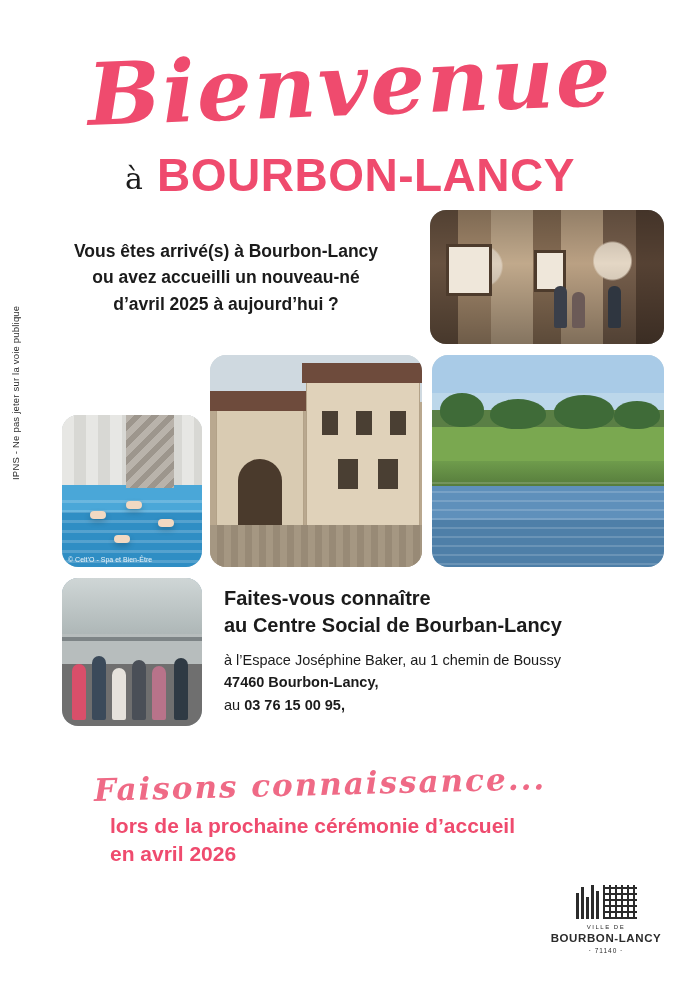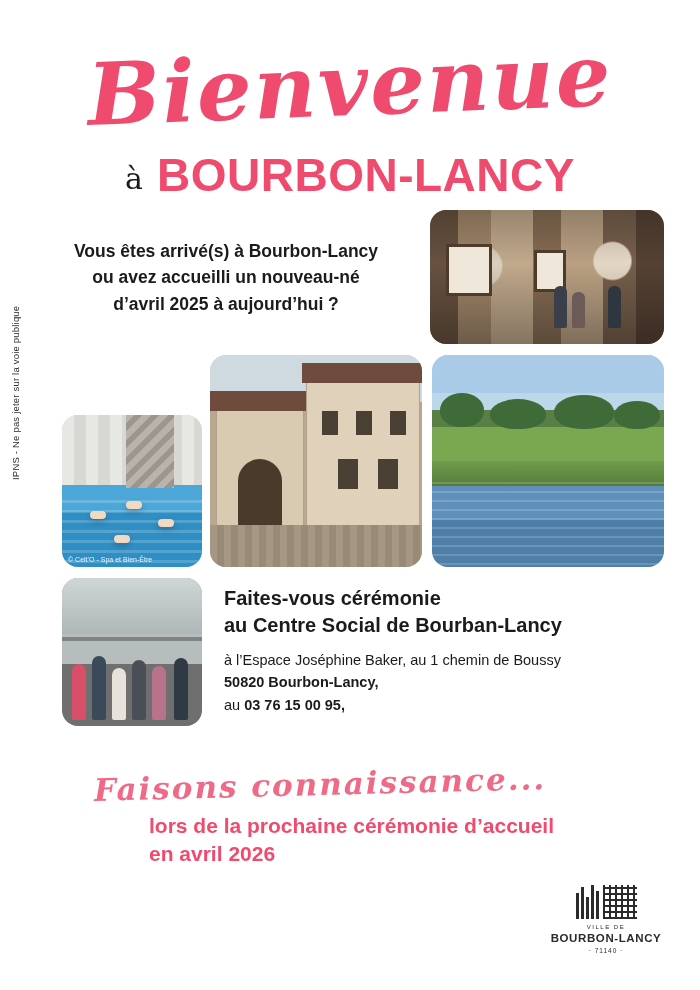--- a/index.html
+++ b/index.html
@@ -255,21 +255,21 @@
   .closing-sub {
     position: absolute;
     left: 110px;
     top: 812px;
     width: 540px;
     font-size: 21px;
     font-weight: bold;
     line-height: 1.35;
     color: #ef4b6e;
   }
-  .closing-sub span { display: block; margin-left: 39px; }
+  .closing-sub span { display: block; }
 
   
   .logo {
     position: absolute;
     right: 38px;
     bottom: 36px;
     width: 112px;
     text-align: center;
     color: #2b2b2b;
   }
@@ -387,26 +387,26 @@
       <div class="person" style="left:30px; height:64px; background:#3b4a5a;"></div>
       <div class="person" style="left:50px; height:52px; background:#e6e2dc;"></div>
       <div class="person" style="left:70px; height:60px; background:#4a4f57;"></div>
       <div class="person" style="left:90px; height:54px; background:#b8738a;"></div>
       <div class="person" style="left:112px; height:62px; background:#2f3a44;"></div>
     </div>
   </div>
 
   <div class="call-block">
     <div class="call-strong">
-      <span>Faites-vous cérémonie</span>
+      <span>Faites-vous connaître</span>
       <span>au Centre Social de Bourban-Lancy</span>
     </div>
     <div class="call-details">
       <span class="line">à l’Espace Joséphine Baker, au 1 chemin de Boussy</span>
-      <span class="line bold">50820 Bourbon-Lancy,</span>
+      <span class="line bold">47460 Bourbon-Lancy,</span>
       <span class="line"><span>au </span><span class="bold">03 76 15 00 95,</span></span>
     </div>
   </div>
 
   <div class="closing-script">Faisons connaissance...</div>
   <div class="closing-sub">
     <span>lors de la prochaine cérémonie d’accueil</span>
     <span>en avril 2026</span>
   </div>
 

